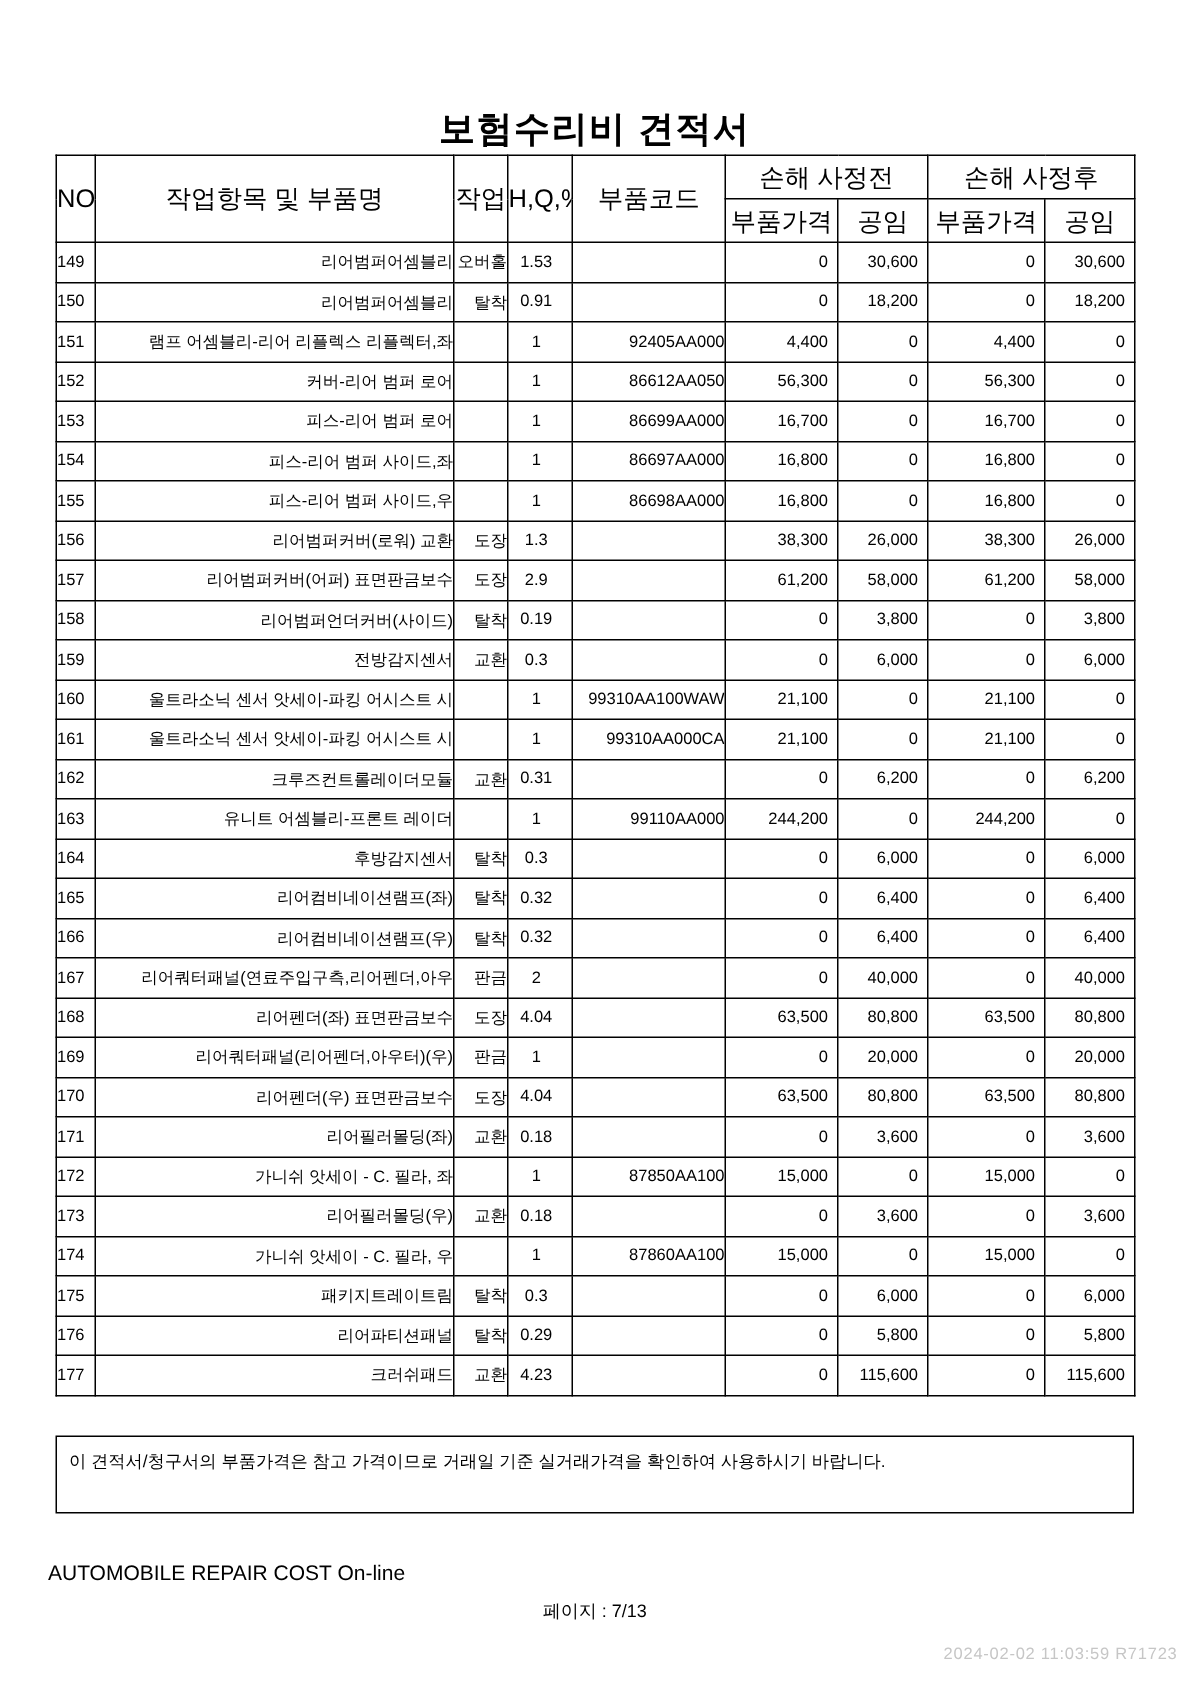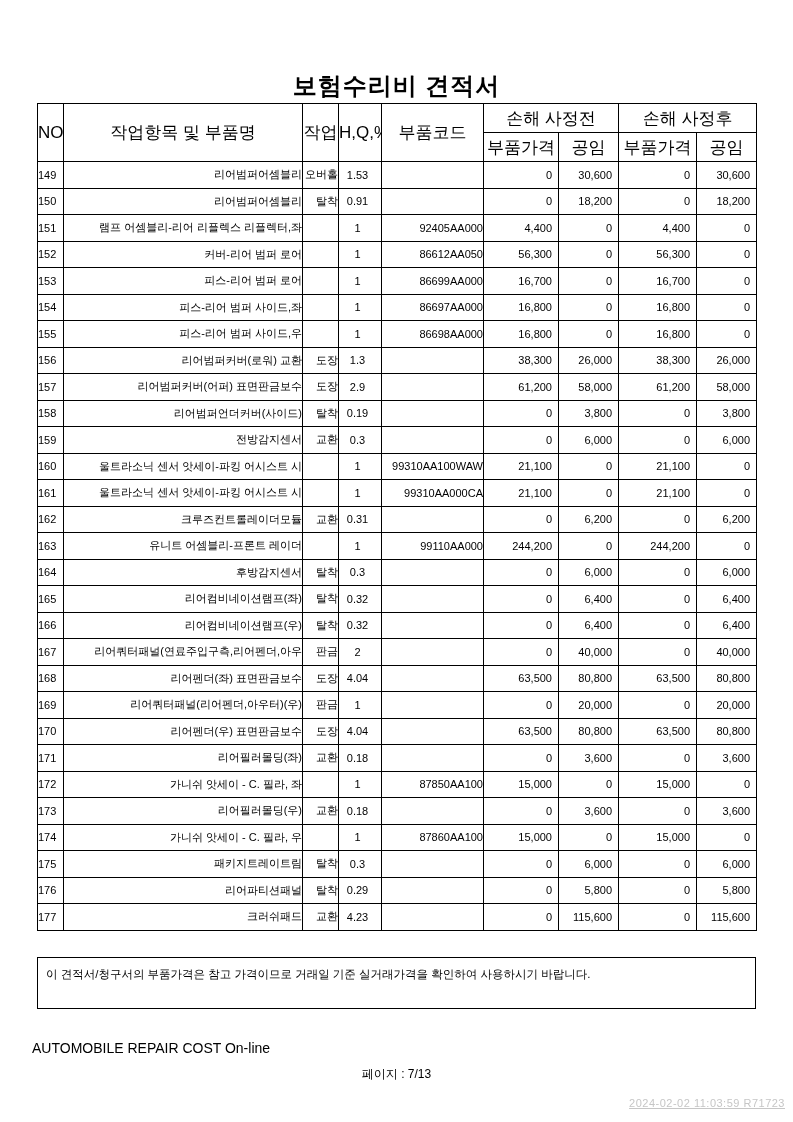--- a/index.html
+++ b/index.html
@@ -43,21 +43,21 @@
   .brand-title {
     position: absolute; top: 1040px; left: 0; width: 100%;
     font-size: 14px; font-weight: normal; padding-left: 32px;
   }
   .page-indicator {
     position: absolute; top: 1066px; left: 0; width: 100%;
     text-align: center; font-size: 12px;
   }
   .watermark {
     position: absolute; top: 1097px; right: 8px;
-    font-size: 11px; color: #c6c6c6; letter-spacing: 0.5px; text-decoration: underline;
+    font-size: 11px; color: #c6c6c6; letter-spacing: 0.5px;
   }
 </style>
 </head>
 <body>
 
 <div class="page-title">보험수리비 견적서</div>
 
 <table class="estimate">
   <colgroup>
     <col style="width:26px">

